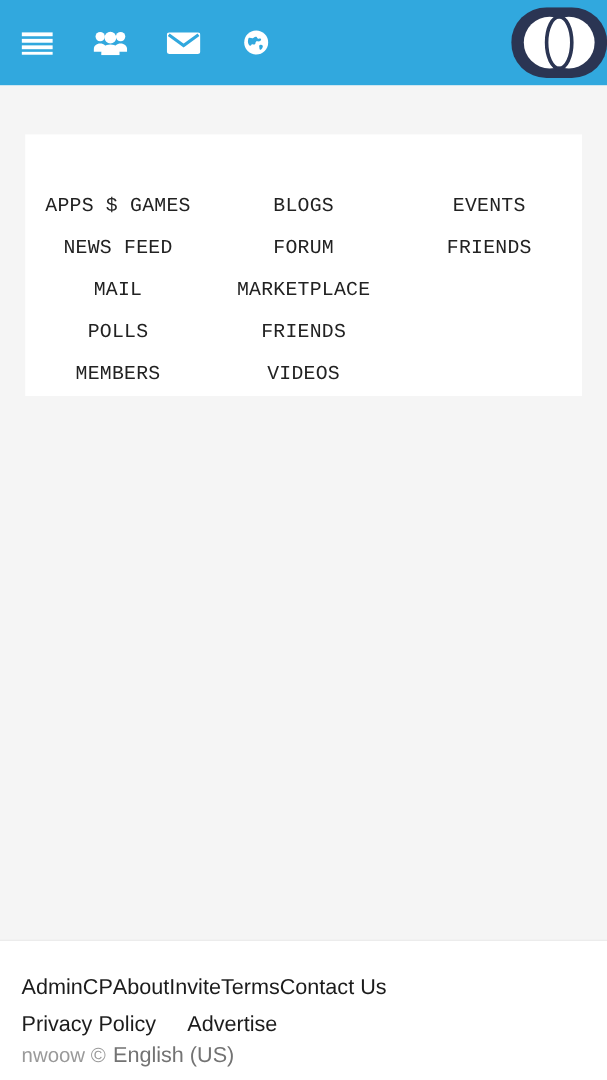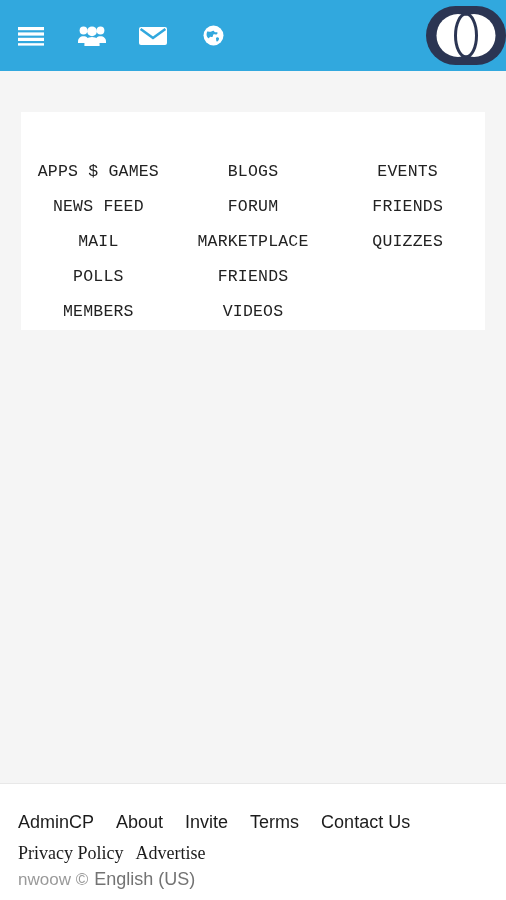--- a/index.html
+++ b/index.html
@@ -96,22 +96,22 @@
     border-top: 1px solid #e8e8e8;
     padding: 26px 0 0 18px;
   }
 
   .footer-row {
     display: flex;
     align-items: baseline;
     flex-wrap: wrap;
   }
 
-  #footer-links-1 { column-gap: 22px; }
-  #footer-links-2 { column-gap: 12px; margin-top: 7px; font-family: Liberation Serif, serif; }
+  #footer-links-1 { }
+  #footer-links-2 { column-gap: 26px; margin-top: 7px; }
 
   .footer-link {
     font-size: 18px;
     line-height: 24px;
     color: #1c1c1c;
     cursor: pointer;
     white-space: nowrap;
   }
 
   #footer-meta {
@@ -209,21 +209,20 @@
     <a class="menu-link">BLOGS</a>
     <a class="menu-link">FORUM</a>
     <a class="menu-link">MARKETPLACE</a>
     <a class="menu-link">FRIENDS</a>
     <a class="menu-link">VIDEOS</a>
   </div>
 
   <div class="menu-col">
     <a class="menu-link">EVENTS</a>
     <a class="menu-link">FRIENDS</a>
-    <a class="menu-link">QUIZZES</a>
   </div>
 
 </div>
 
 <div id="footer">
 
   <div class="footer-row" id="footer-links-1">
     <a class="footer-link">AdminCP</a>
     <a class="footer-link">About</a>
     <a class="footer-link">Invite</a>

